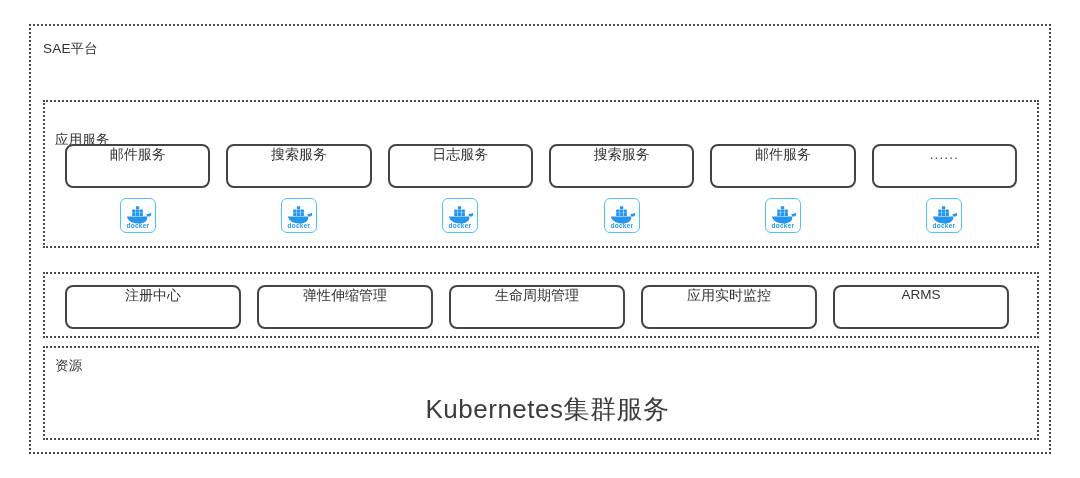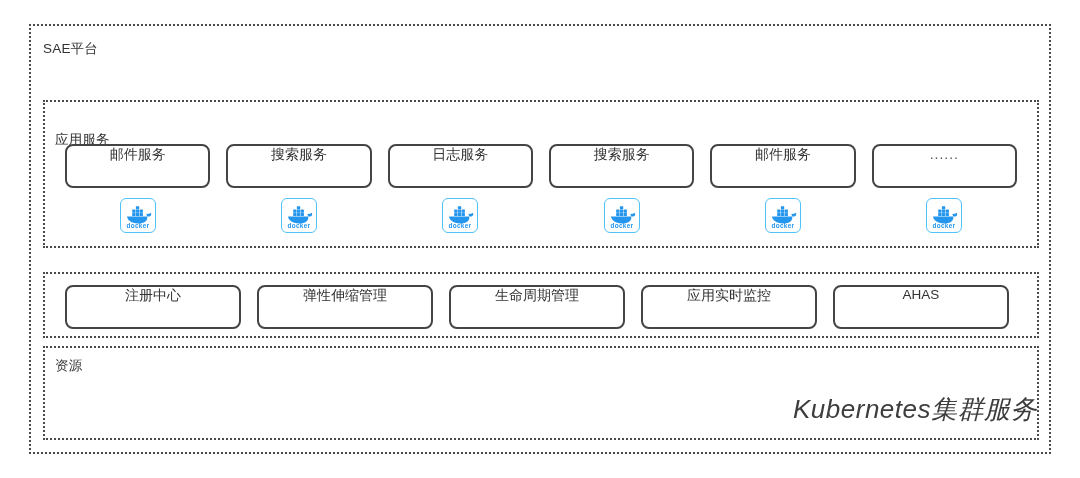--- a/index.html
+++ b/index.html
@@ -174,27 +174,26 @@
     justify-content: center;
   }
   .docker-icon svg { display: block; }
 
   
   .k8s-title {
     position: absolute;
     left: 13px;
     right: 0;
     top: 44px;
-    text-align: right;
+    text-align: center;
     font-size: 26px;
     font-weight: 400;
     color: #3d3d3d;
     letter-spacing: 0.5px;
     white-space: nowrap;
-    font-style: italic;
   }
 </style>
 </head>
 <body>
 
 <div id="canvas">
 
   <div class="platform">
 
     <div class="section-label">SAE平台</div>
@@ -343,21 +342,21 @@
         <div class="node-box">
           <span>弹性伸缩管理</span>
         </div>
         <div class="node-box">
           <span>生命周期管理</span>
         </div>
         <div class="node-box">
           <span>应用实时监控</span>
         </div>
         <div class="node-box">
-          <span class="sub">AHAS</span>
+          <span class="sub">ARMS</span>
         </div>
       </div>
     </div>
 
     <div class="section sec-res">
       <div class="section-label">资源</div>
       <div class="k8s-title">Kubernetes集群服务</div>
     </div>
 
   </div>

